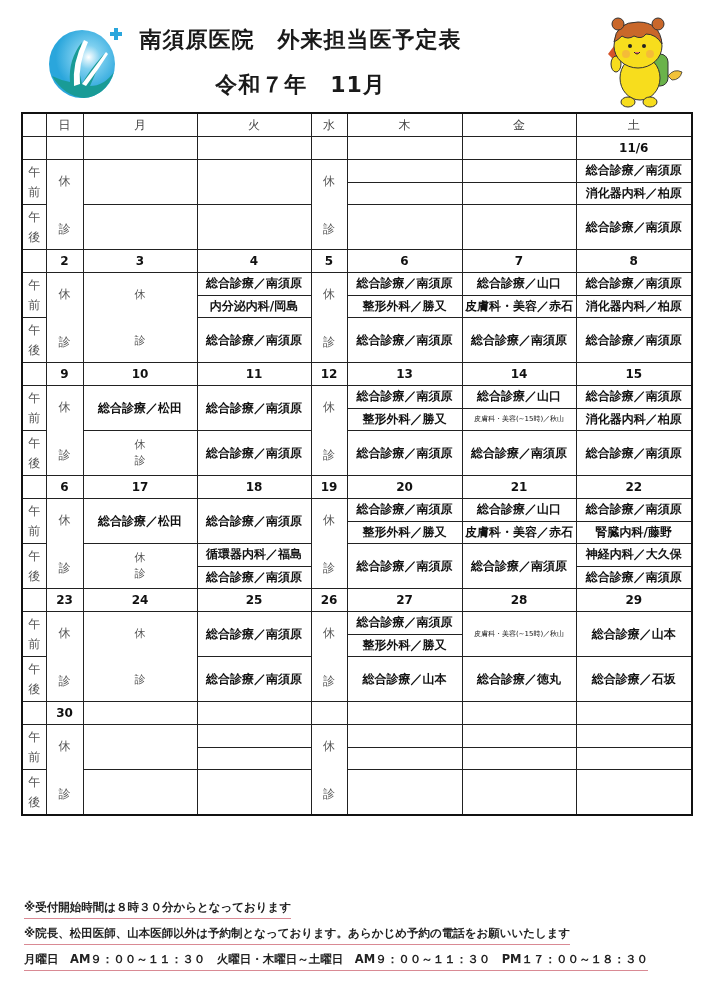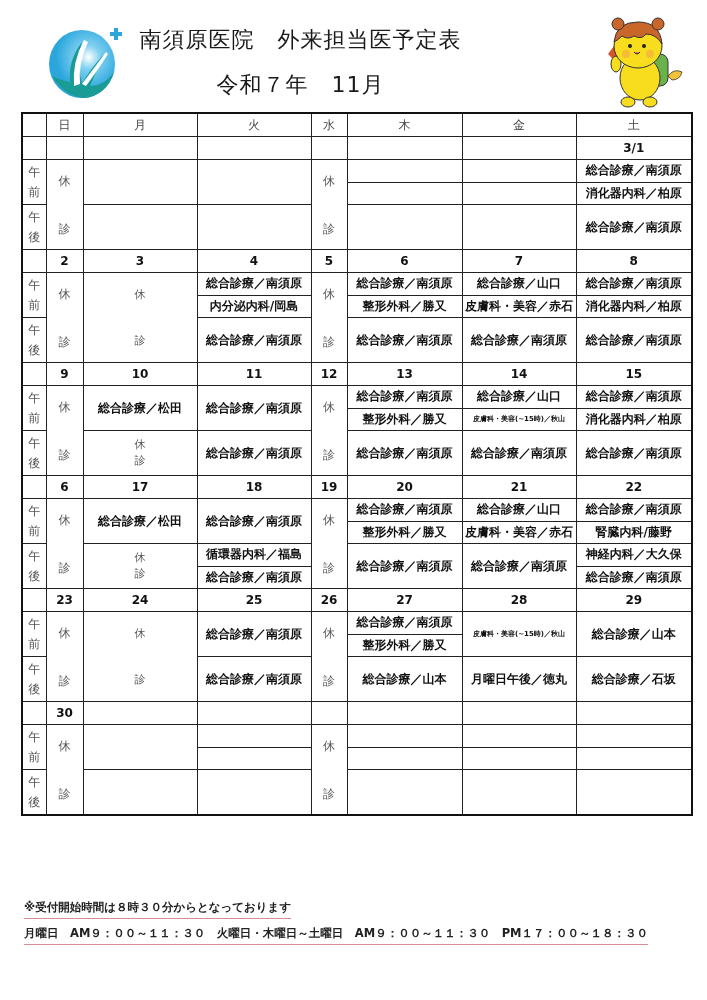--- a/index.html
+++ b/index.html
@@ -2,36 +2,36 @@
 <html><head>
 <meta charset="utf-8">
 <style>
   html, body { margin: 0; padding: 0; background: #ffffff; }
   body { width: 707px; height: 1000px; position: relative; overflow: hidden;
          font-family: "DejaVu Sans", "Liberation Sans", sans-serif; color: #111; }
 
   .logo { position: absolute; left: 44px; top: 24px; width: 82px; height: 76px; }
   .mascot { position: absolute; left: 598px; top: 14px; width: 90px; height: 96px; }
 
-  .title { position: absolute; left: 0; width: 601px; text-align: center; font-weight: normal; color: #1a1a1a; }
+  .title { position: absolute; left: 0; width: 601px; text-align: center; font-weight: bold; color: #1a1a1a; }
   .title.t1 { top: 25px; font-size: 22px; letter-spacing: 1px; padding-left: 0px; }
   .title.t2 { top: 70px; font-size: 22px; letter-spacing: 1px; }
 
   table.sched { position: absolute; left: 21px; top: 112px; border-collapse: collapse;
                 table-layout: fixed; width: 670px; border: 2.5px solid #111; }
   table.sched td { border: 1.5px solid #222; padding: 0; text-align: center; vertical-align: middle;
                    font-size: 12px; overflow: hidden; white-space: nowrap; }
   td.dow { height: 22px; font-size: 12.5px; color: #444; font-weight: normal; }
   td.date { height: 22px; font-weight: bold; font-size: 13px; }
   td.sub { height: 21.5px; font-weight: bold; font-size: 11.5px; }
   td.full { height: 44px; font-weight: bold; font-size: 11.5px; }
   td.ampm { font-size: 12px; color: #555; line-height: 20px; }
   td.closed { color: #555; font-size: 13px; }
   td.closed .k { display: block; line-height: 20px; }
-  td.small { font-size: 7px !important; font-weight: bold; }
+  td.small { font-size: 7px !important; font-weight: normal; }
 
   .notes { position: absolute; left: 24px; top: 896px; }
   .note { font-size: 11.5px; font-weight: bold; color: #222; margin-bottom: 9px;
           display: inline-block; padding-bottom: 3px; border-bottom: 1.5px solid #d98a94; clear: both; }
   .note-row { height: 26px; }
 </style>
 </head>
 <body>
 
 <div class="logo">
@@ -101,21 +101,21 @@
   </tr>
 
   <tr>
     <td class="date"></td>
     <td class="date"></td>
     <td class="date"></td>
     <td class="date"></td>
     <td class="date"></td>
     <td class="date"></td>
     <td class="date"></td>
-    <td class="date">3/1</td>
+    <td class="date">11/6</td>
   </tr>
   <tr>
     <td class="ampm" rowspan="2"><span>午</span><br><span>前</span></td>
     <td class="closed" rowspan="4"><span class="k">休</span><br><br><span class="k">診</span></td>
     <td class="full" rowspan="2"></td>
     <td class="full" rowspan="2"></td>
     <td class="closed" rowspan="4"><span class="k">休</span><br><br><span class="k">診</span></td>
     <td class="sub"></td>
     <td class="sub"></td>
     <td class="sub">総合診療／南須原</td>
@@ -263,21 +263,21 @@
     <td class="full small" rowspan="2">皮膚科・美容(~15時)／秋山</td>
     <td class="full" rowspan="2">総合診療／山本</td>
   </tr>
   <tr>
     <td class="sub">整形外科／勝又</td>
   </tr>
   <tr>
     <td class="ampm" rowspan="2"><span>午</span><br><span>後</span></td>
     <td class="full" rowspan="2">総合診療／南須原</td>
     <td class="full" rowspan="2">総合診療／山本</td>
-    <td class="full" rowspan="2">月曜日午後／徳丸</td>
+    <td class="full" rowspan="2">総合診療／徳丸</td>
     <td class="full" rowspan="2">総合診療／石坂</td>
   </tr>
   <tr></tr>
 
   <tr>
     <td class="date"></td>
     <td class="date">30</td>
     <td class="date"></td>
     <td class="date"></td>
     <td class="date"></td>
@@ -308,14 +308,15 @@
     <td class="full" rowspan="2"></td>
     <td class="full" rowspan="2"></td>
     <td class="full" rowspan="2"></td>
   </tr>
   <tr></tr>
 </tbody>
   </table>
 
 <div class="notes">
   <div class="note-row"><span class="note">※受付開始時間は８時３０分からとなっております</span></div>
+  <div class="note-row"><span class="note">※院長、松田医師、山本医師以外は予約制となっております。あらかじめ予約の電話をお願いいたします</span></div>
   <div class="note-row"><span class="note">月曜日　AM９：００～１１：３０　火曜日・木曜日～土曜日　AM９：００～１１：３０　PM１７：００～１８：３０</span></div>
 </div>
 
 </body></html>

